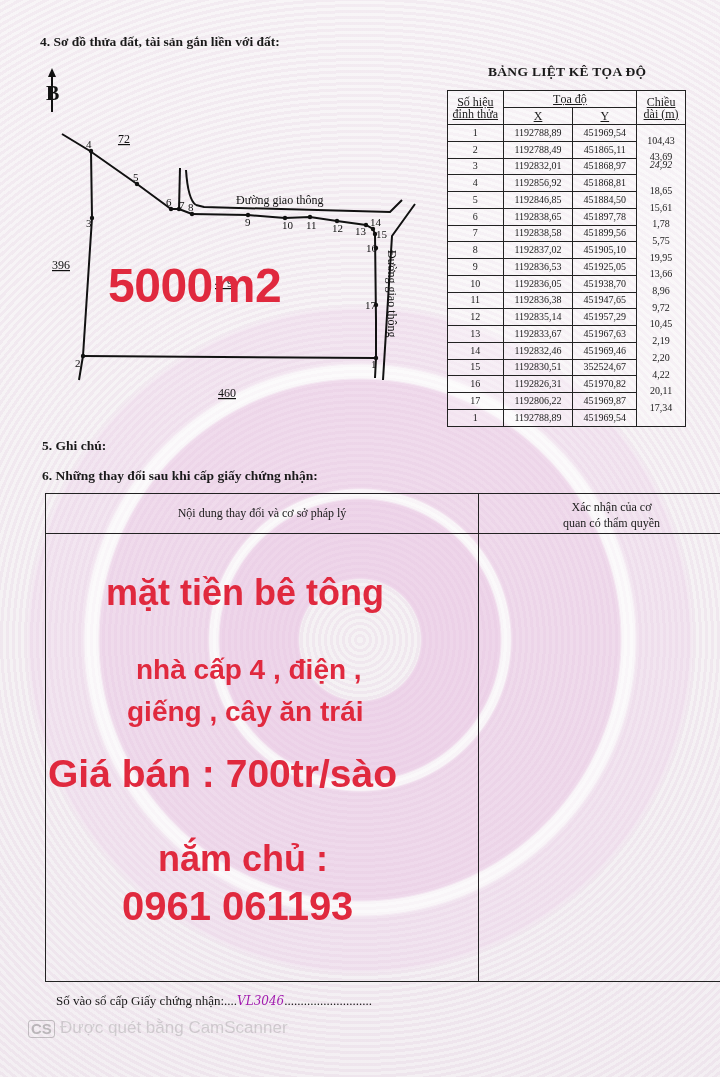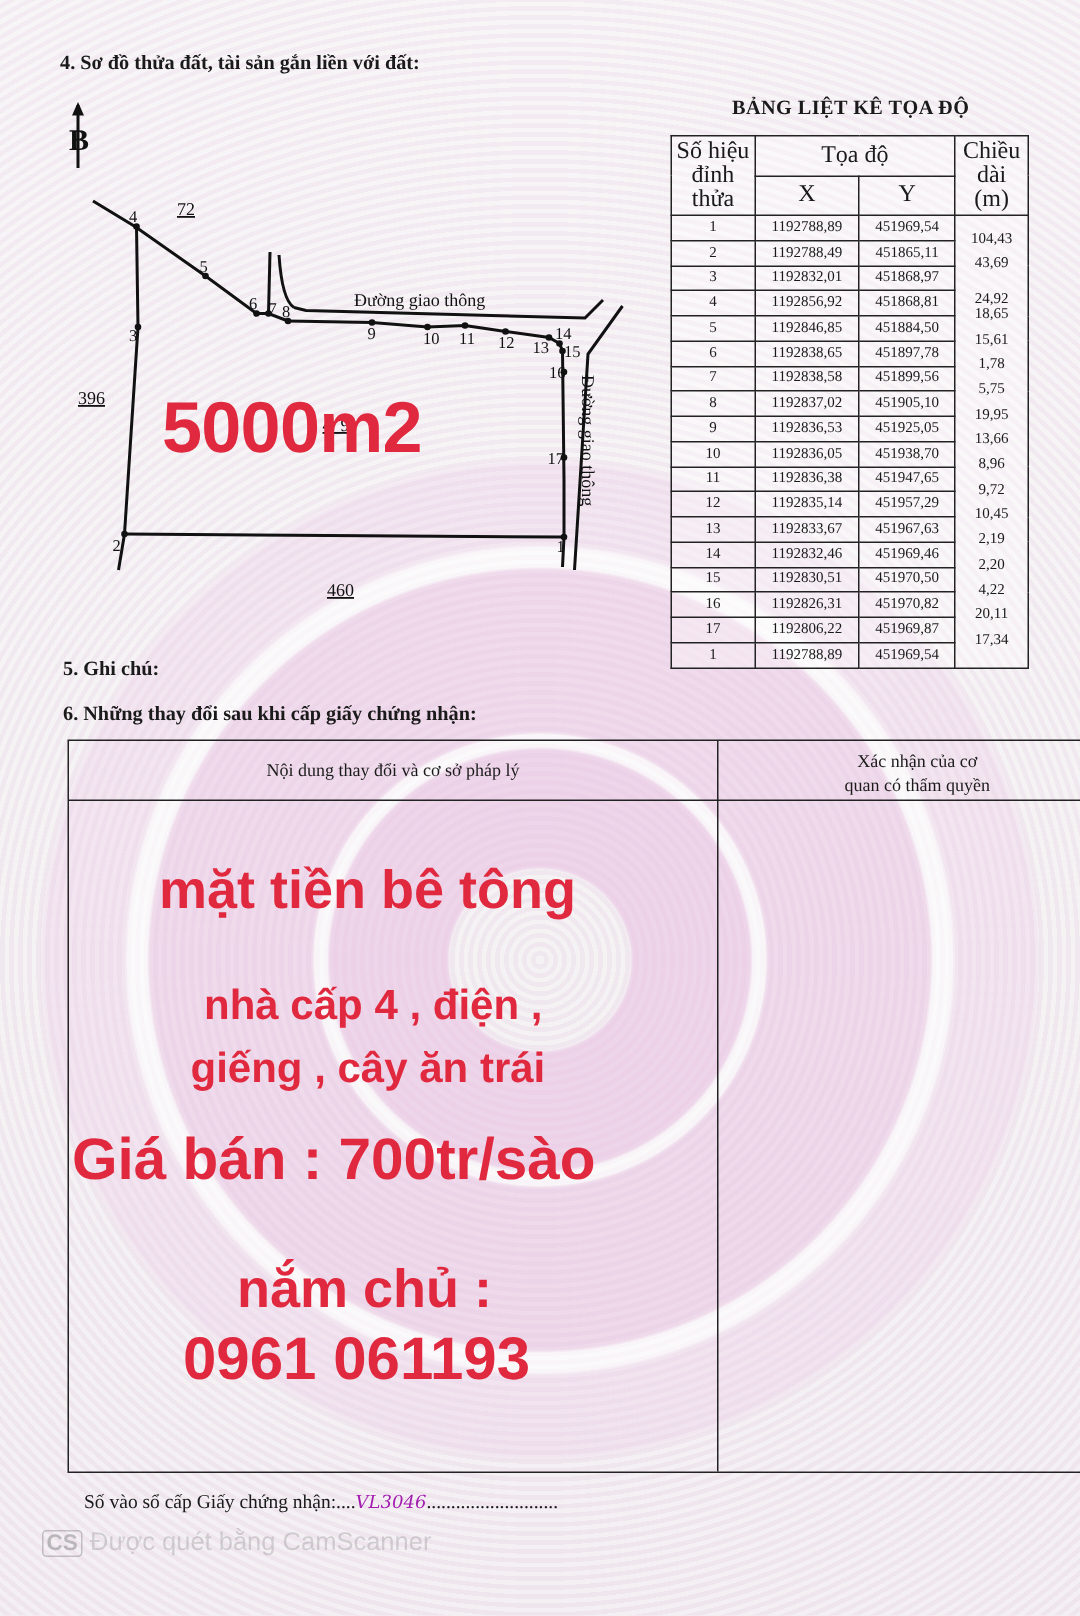--- a/index.html
+++ b/index.html
@@ -21,21 +21,21 @@
   .h-section { font-weight: bold; font-size: 13.5px; }
   .north { left: 44px; top: 68px; width: 20px; height: 44px; }
   .coord-title { left: 488px; top: 64px; font-weight: bold; font-size: 13.5px; letter-spacing: 0.3px; }
   table.coords {
     position: absolute; left: 447px; top: 90px; width: 239px;
     border-collapse: collapse; font-size: 10px; background: rgba(255,255,255,0.35);
   }
   table.coords th, table.coords td {
     border: 1.2px solid #222; text-align: center; font-weight: normal; line-height: 1;
   }
-  table.coords th { font-size: 16px; padding: 2px 1px; }
+  table.coords th { font-size: 12px; padding: 2px 1px; text-decoration: underline; }
   table.coords td { height: 16.7px; padding: 0 2px; }
   table.coords td.len-cell { vertical-align: top; padding: 0; border-bottom: 1.2px solid #222; }
   .len-list { position: relative; width: 100%; }
   .len-list span { position: absolute; left: 0; right: 0; text-align: center; font-size: 10px; }
   .drawing { left: 40px; top: 120px; width: 380px; height: 290px; }
   .drawing text { font-family: "Liberation Serif", serif; }
   .overlay-red {
     font-family: "Liberation Sans", "DejaVu Sans", sans-serif;
     font-weight: bold; color: #e0293e; white-space: nowrap;
   }
@@ -166,21 +166,21 @@
   </thead>
   <tbody id="coord-body">
       <tr>
         <td>1</td>
         <td>1192788,89</td>
         <td>451969,54</td>
         <td class="len-cell" rowspan="18">
           <div class="len-list" style="height: 300.6px;">
             <span style="top: 10.7px;">104,43</span>
             <span style="top: 27.4px;">43,69</span>
-            <span style="top: 51px;">24,92</span>
+            <span style="top: 35px; font-style: italic;">24,92</span>
             <span style="top: 60.8px;">18,65</span>
             <span style="top: 77.5px;">15,61</span>
             <span style="top: 94.2px;">1,78</span>
             <span style="top: 110.9px;">5,75</span>
             <span style="top: 127.6px;">19,95</span>
             <span style="top: 144.3px;">13,66</span>
             <span style="top: 161px;">8,96</span>
             <span style="top: 177.7px; text-align: center;">9,72</span>
             <span style="top: 194.4px;">10,45</span>
             <span style="top: 211.1px; text-align: center;">2,19</span>
@@ -252,21 +252,21 @@
         <td>451967,63</td>
       </tr>
       <tr>
         <td>14</td>
         <td>1192832,46</td>
         <td>451969,46</td>
       </tr>
       <tr>
         <td>15</td>
         <td>1192830,51</td>
-        <td>451970,50</td>
+        <td>352524,67</td>
       </tr>
       <tr>
         <td>16</td>
         <td>1192826,31</td>
         <td>451970,82</td>
       </tr>
       <tr>
         <td>17</td>
         <td>1192806,22</td>
         <td>451969,87</td>

